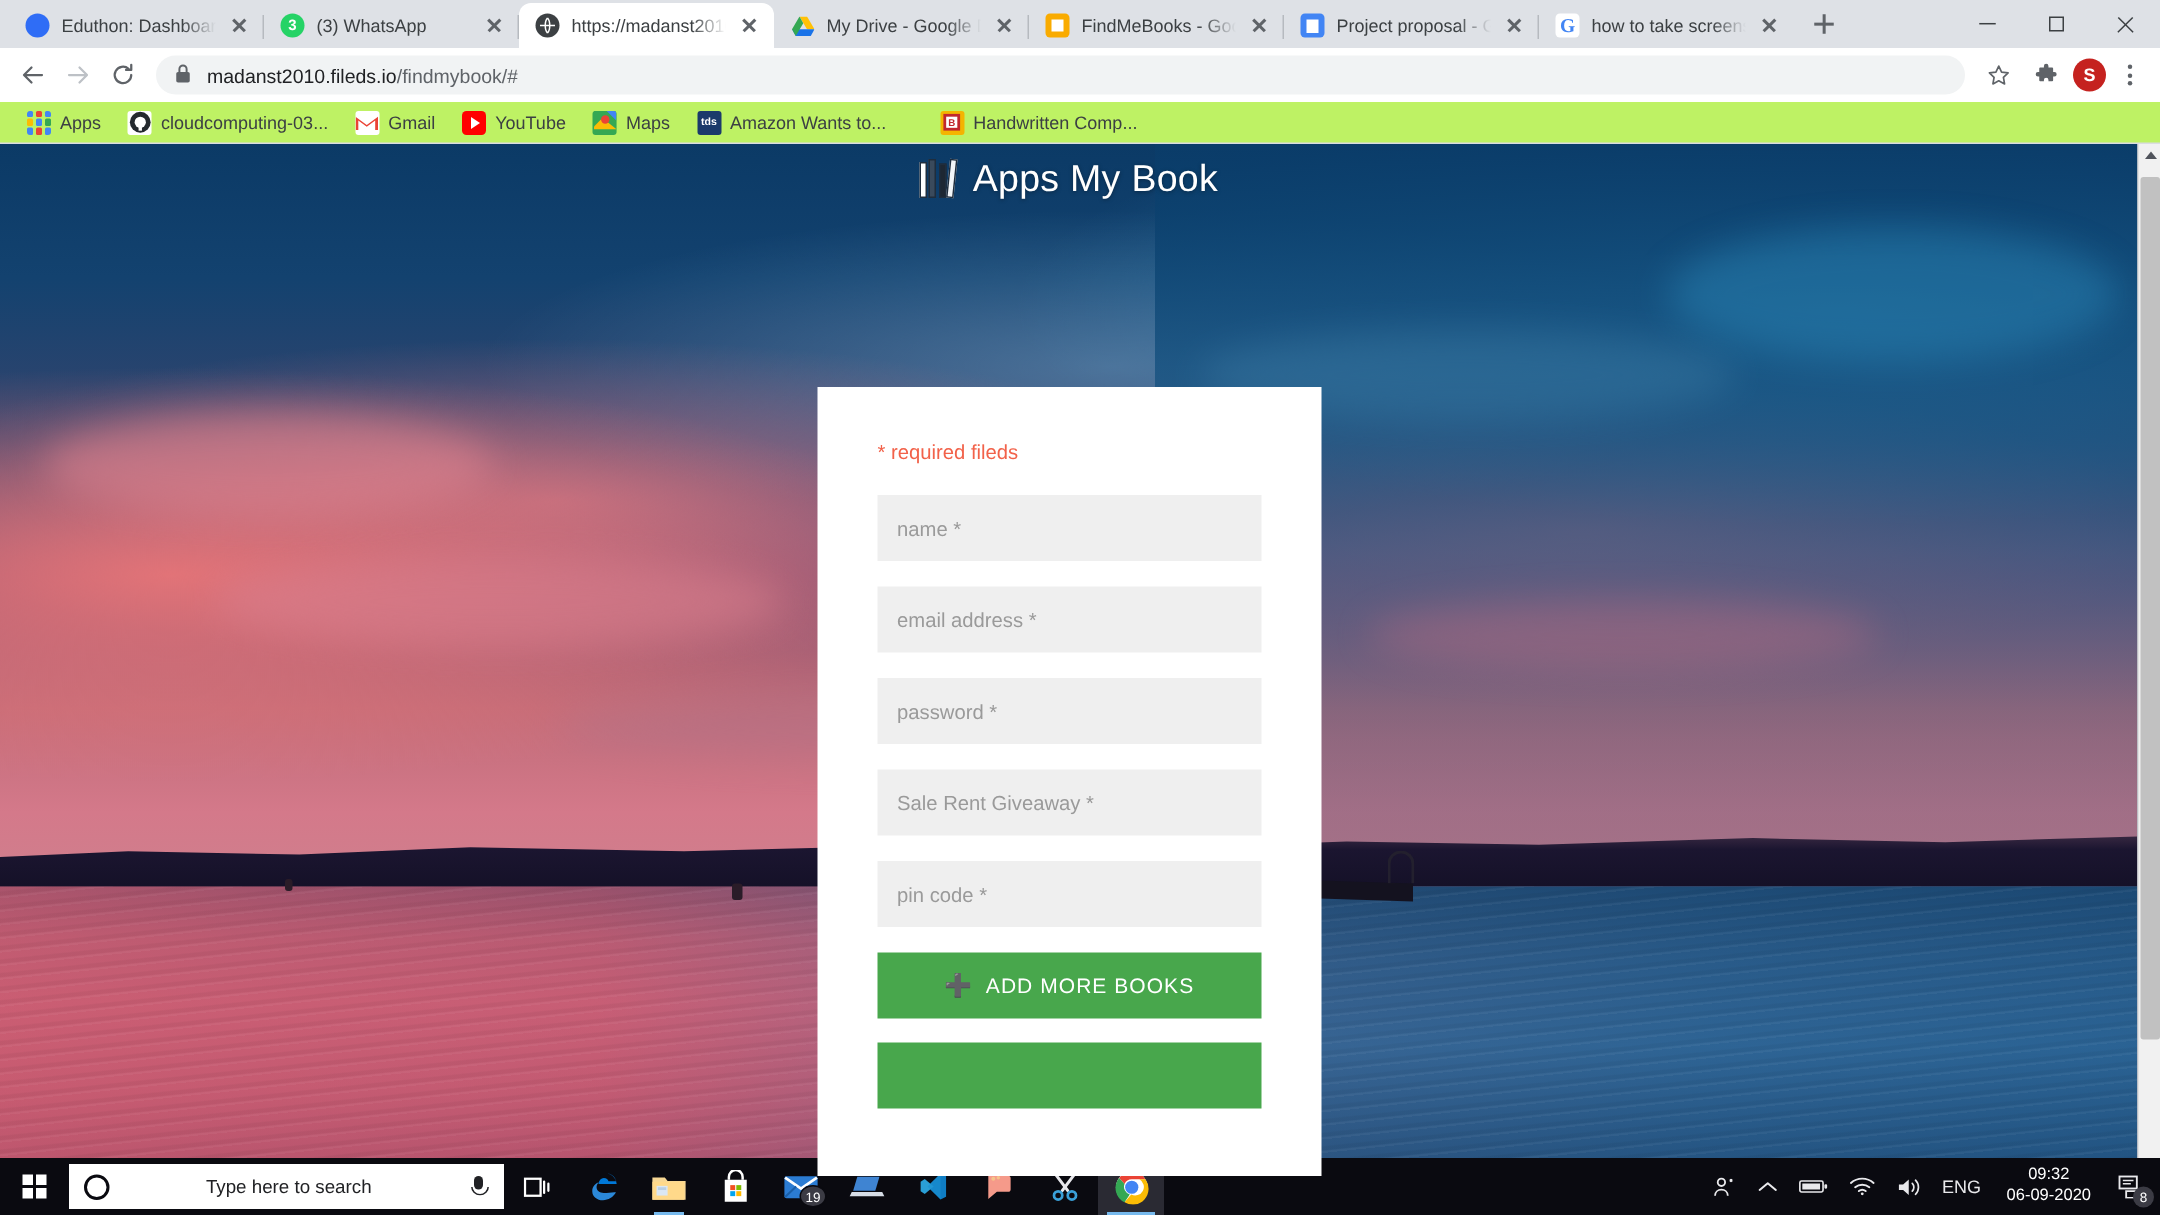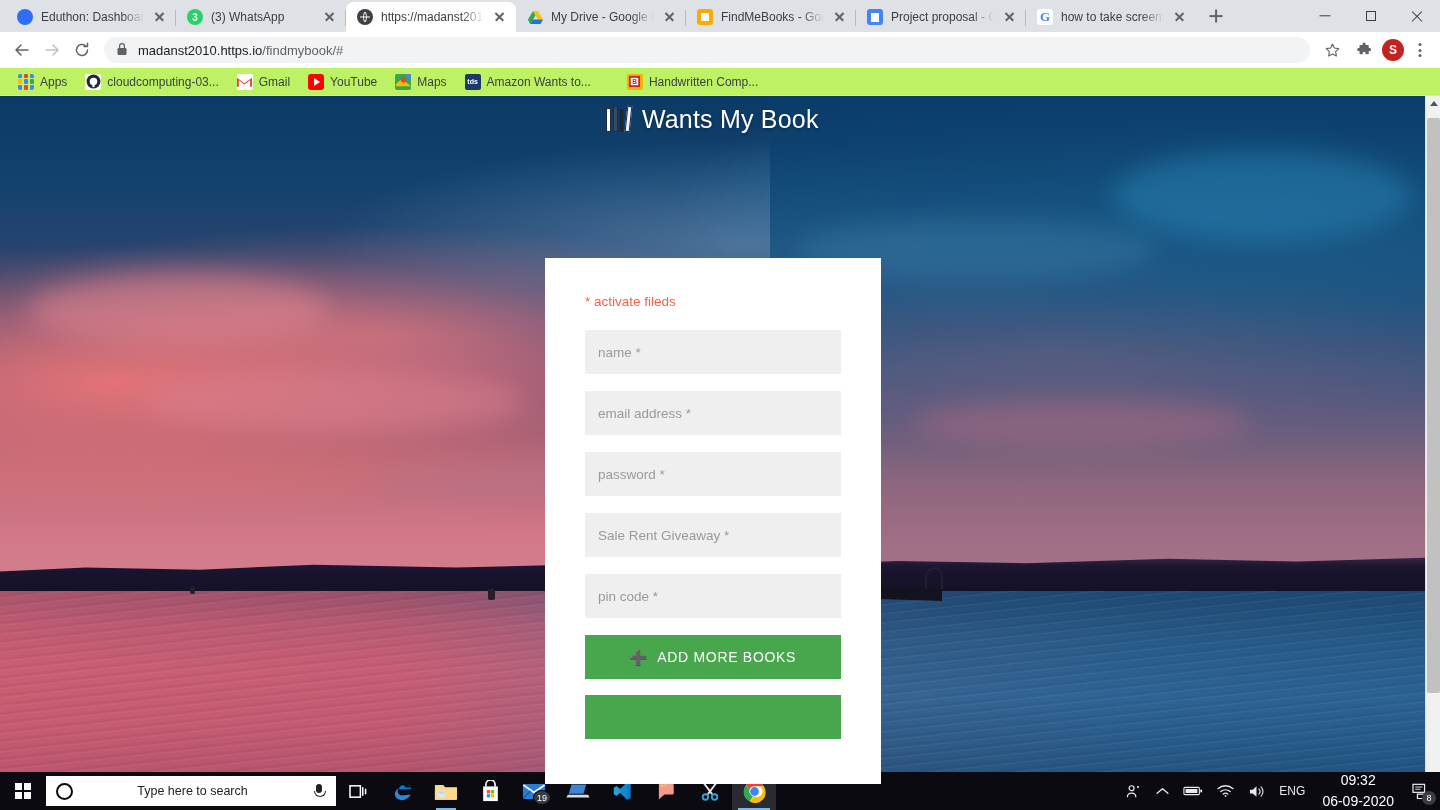--- a/index.html
+++ b/index.html
@@ -409,22 +409,22 @@
     margin-left: auto;
     display: flex; align-items: center; gap: 0; height: 38px;
     padding-right: 2px;
   }
   .tray-item {
     height: 38px; display: flex; align-items: center; justify-content: center;
     padding: 0 7px; color: #e9e9ec; font-size: 12px;
   }
   .clock {
     height: 38px; display: flex; flex-direction: column;
-    align-items: center; justify-content: space-between;
-    padding: 0 10px; color: #ffffff; font-size: 14px; line-height: 1.25;
+    align-items: center; justify-content: center;
+    padding: 0 10px; color: #ffffff; font-size: 11px; line-height: 1.25;
   }
   .notif {
     height: 38px; width: 34px;
     display: flex; align-items: center; justify-content: center; position: relative;
   }
   .notif-badge {
     position: absolute; right: 2px; bottom: 5px;
     min-width: 14px; height: 14px; padding: 0 3px; border-radius: 50%;
     background: #3b3b44; color: #fff; font-size: 9px;
     display: flex; align-items: center; justify-content: center;
@@ -533,21 +533,21 @@
         </svg>
     </div>
 
     <div class="omnibox">
       <span>
         <svg width="12" height="14" viewBox="0 0 12 14">
             <rect x="1.5" y="6" width="9" height="7" rx="1.2" fill="#5f6368"></rect>
             <path d="M3.6 6V4a2.4 2.4 0 0 1 4.8 0v2" stroke="#5f6368" stroke-width="1.3" fill="none"></path>
           </svg>
       </span>
-      <span class="url"><span>madanst2010.https.io</span><span class="dim">/findmybook/#</span></span>
+      <span class="url"><span>madanst2010.fileds.io</span><span class="dim">/findmybook/#</span></span>
     </div>
 
     <div class="tb-right">
       <div class="navbtn">
         <svg width="17" height="17" viewBox="0 0 18 18">
             <path d="M9 2.2l2 4.2 4.6.6-3.3 3.2.8 4.6L9 12.6 4.9 14.8l.8-4.6L2.4 7l4.6-.6z" stroke="#5f6368" stroke-width="1.2" fill="none" stroke-linejoin="round"></path>
           </svg>
       </div>
       <div class="navbtn">
         <svg width="17" height="17" viewBox="0 0 18 18">
@@ -654,25 +654,25 @@
         <div class="buoy" style="left:190px;top:71.2%;width:5px;height:8px;"></div>
       </div>
 
       <div class="site-header">
         <span class="books-icon">
             <b></b>
             <b></b>
             <b></b>
             <b></b>
           </span>
-        <span class="site-title">Wants My Book</span>
+        <span class="site-title">Apps My Book</span>
       </div>
 
       <div class="form-card">
-        <div class="required-note">* activate fileds</div>
+        <div class="required-note">* required fileds</div>
 
         <input class="field" type="text" placeholder="name *" style="">
         <input class="field" type="text" placeholder="email address *" style="">
         <input class="field" type="text" placeholder="password *" style="">
         <input class="field" type="text" placeholder="Sale Rent Giveaway *" style="">
         <input class="field" type="text" placeholder="pin code *" style="">
 
         <button class="btn-green">
           <span class="plus-icon">➕</span>
           <span>ADD MORE BOOKS</span>

